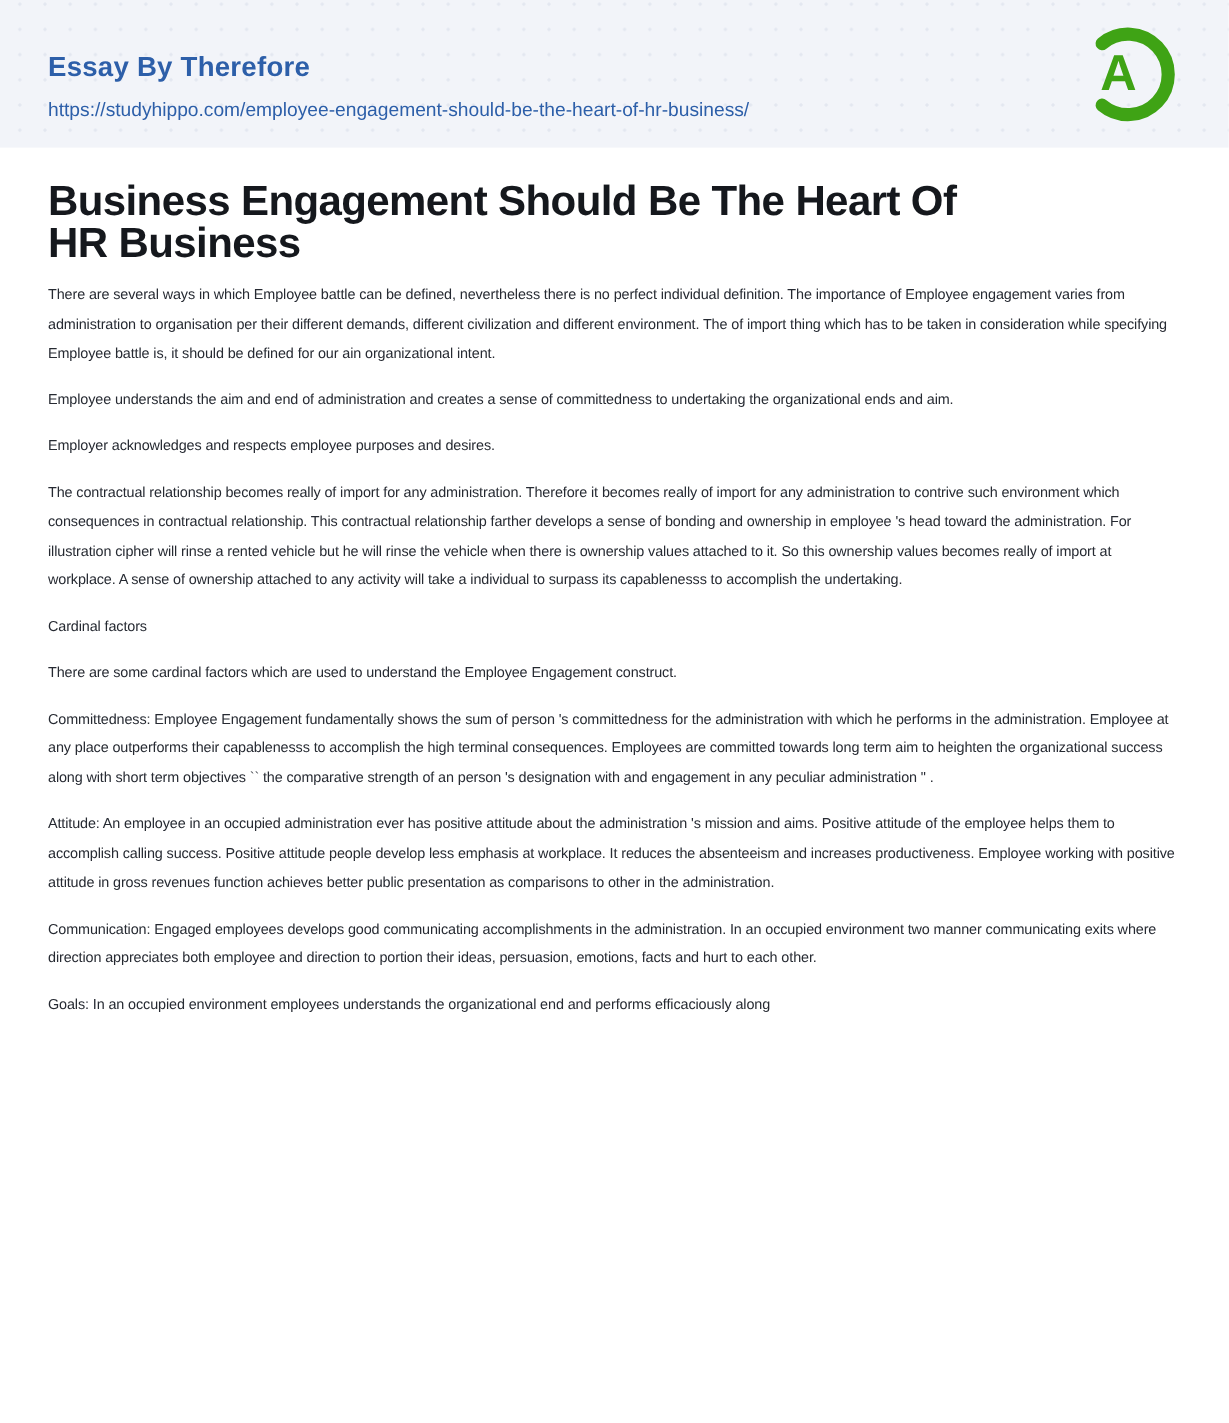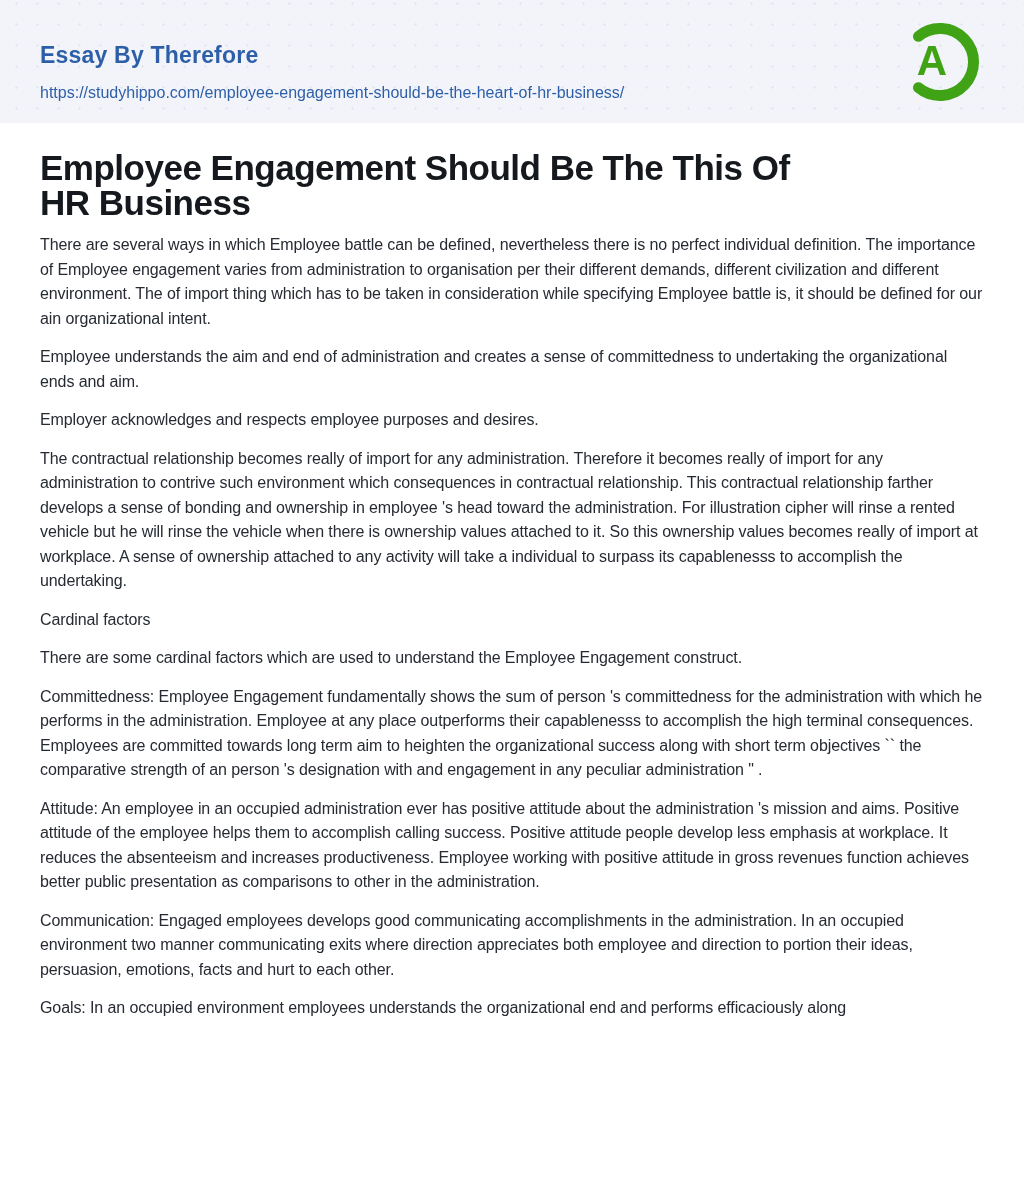--- a/index.html
+++ b/index.html
@@ -66,21 +66,21 @@
     margin: 27px 0 13px 0;
     font-size: 35px;
     line-height: 35px;
     font-weight: 700;
     letter-spacing: -0.5px;
     color: #15181d;
   }
   h1.essay-title span { display: block; }
   .content p {
     margin: 0 0 14px 0;
-    font-size: 16px;
+    font-size: 12px;
     line-height: 24.5px;
     letter-spacing: -0.1px;
     color: #262a32;
     max-width: 944px;
   }
 </style>
 </head>
 <body>
 
 <header class="header">
@@ -89,21 +89,21 @@
   <div class="logo">
     <svg viewBox="0 0 90 90" xmlns="http://www.w3.org/2000/svg">
       <path d="M 23.47 19.34 A 33.5 33.5 0 1 1 23.47 70.66" fill="none" stroke="#3fa315" stroke-width="11" stroke-linecap="round"></path>
       <text x="37" y="58" text-anchor="middle" fill="#3fa315">A</text>
     </svg>
   </div>
 </header>
 
 <main class="content">
   <h1 class="essay-title">
-    <span>Employee Engagement Should Be The This Of</span>
+    <span>Business Engagement Should Be The Heart Of</span>
     <span>HR Business</span>
   </h1>
   <p>There are several ways in which Employee battle can be defined, nevertheless there is no perfect individual definition. The importance of Employee engagement varies from administration to organisation per their different demands, different civilization and different environment. The of import thing which has to be taken in consideration while specifying Employee battle is, it should be defined for our ain organizational intent.</p>
   <p>Employee understands the aim and end of administration and creates a sense of committedness to undertaking the organizational ends and aim.</p>
   <p>Employer acknowledges and respects employee purposes and desires.</p>
   <p>The contractual relationship becomes really of import for any administration. Therefore it becomes really of import for any administration to contrive such environment which consequences in contractual relationship. This contractual relationship farther develops a sense of bonding and ownership in employee 's head toward the administration. For illustration cipher will rinse a rented vehicle but he will rinse the vehicle when there is ownership values attached to it. So this ownership values becomes really of import at workplace. A sense of ownership attached to any activity will take a individual to surpass its capablenesss to accomplish the undertaking.</p>
   <p>Cardinal factors</p>
   <p>There are some cardinal factors which are used to understand the Employee Engagement construct.</p>
   <p>Committedness: Employee Engagement fundamentally shows the sum of person 's committedness for the administration with which he performs in the administration. Employee at any place outperforms their capablenesss to accomplish the high terminal consequences. Employees are committed towards long term aim to heighten the organizational success along with short term objectives `` the comparative strength of an person 's designation with and engagement in any peculiar administration " .</p>
   <p>Attitude: An employee in an occupied administration ever has positive attitude about the administration 's mission and aims. Positive attitude of the employee helps them to accomplish calling success. Positive attitude people develop less emphasis at workplace. It reduces the absenteeism and increases productiveness. Employee working with positive attitude in gross revenues function achieves better public presentation as comparisons to other in the administration.</p>

